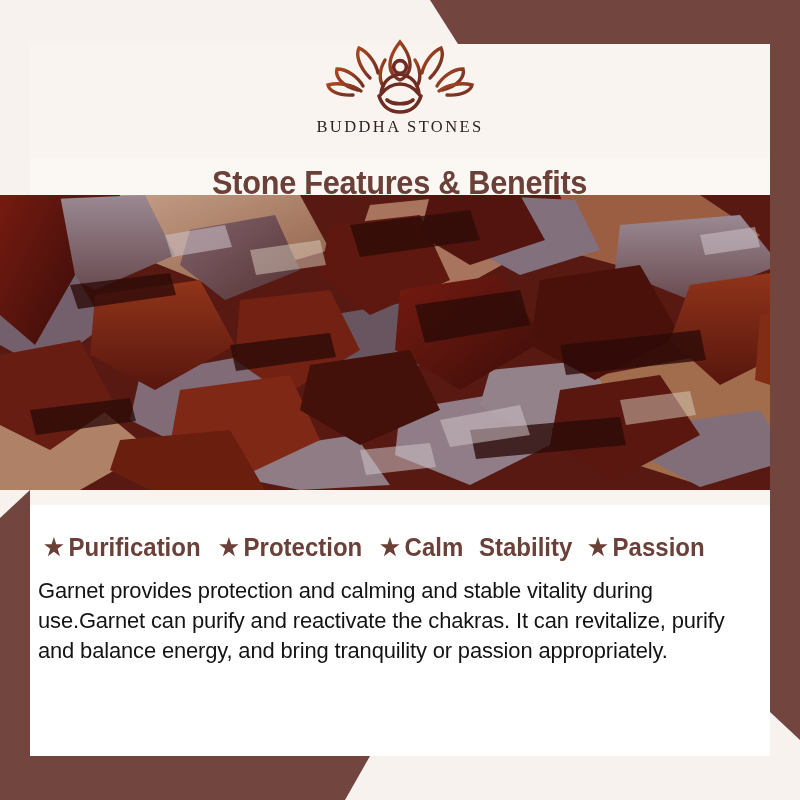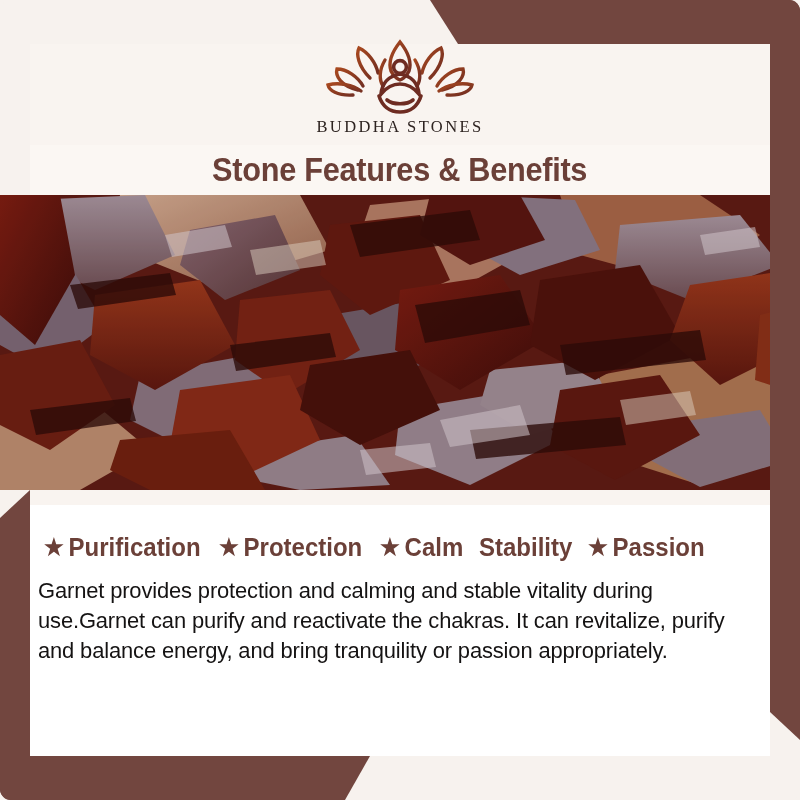--- a/index.html
+++ b/index.html
@@ -11,21 +11,20 @@
     font-family: "Liberation Sans", sans-serif;
     background: #f7f2ee;
   }
 
   .card {
     position: relative;
     width: 800px;
     height: 800px;
     background: #f7f2ee;
     overflow: hidden;
-    border-radius: 11px;
   }
 
   
   .frame-top {
     position: absolute;
     top: 0; left: 0;
     width: 800px; height: 44px;
     background: #72463f;
     
     clip-path: polygon(430px 0, 800px 0, 800px 44px, 458px 44px);
@@ -87,21 +86,21 @@
     font-family: "Liberation Serif", serif;
     font-size: 16.5px;
     letter-spacing: 2.4px;
     color: #2d2320;
     white-space: nowrap;
   }
 
   
   .title-band {
     position: absolute;
-    top: 145px; left: 30px;
+    top: 158px; left: 30px;
     width: 740px; height: 50px;
     background: #fbf7f3;
     display: flex;
     align-items: center;
     justify-content: center;
     z-index: 3;
   }
   .title-text {
     font-size: 33px;
     font-weight: bold;

